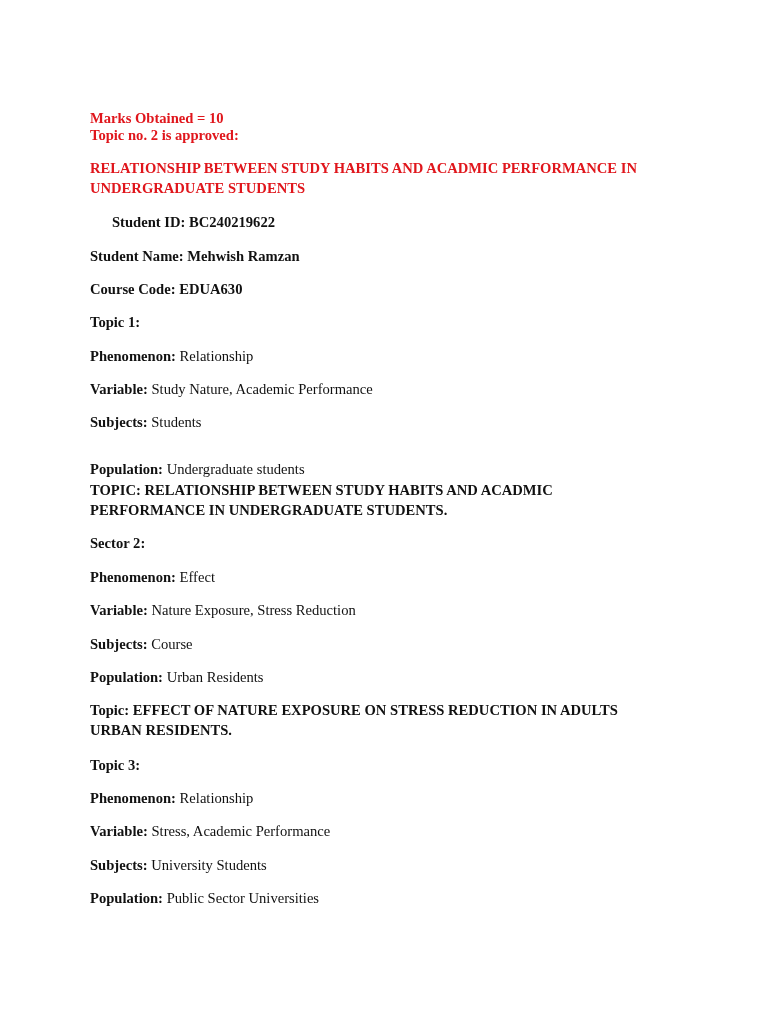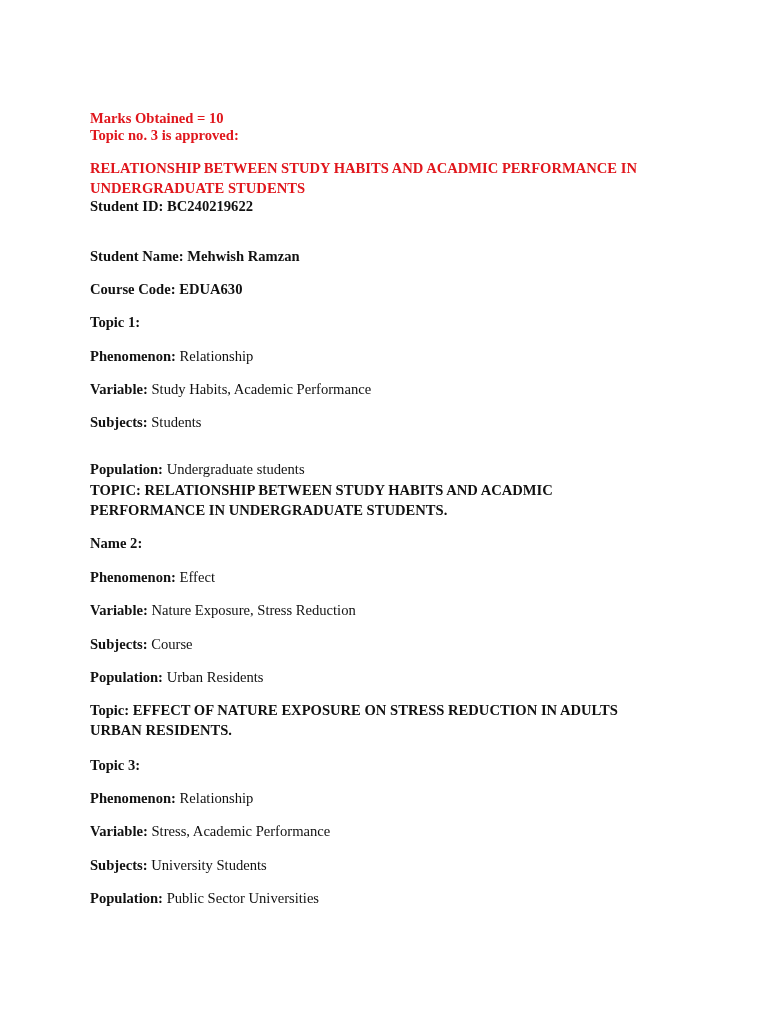--- a/index.html
+++ b/index.html
@@ -38,59 +38,59 @@
     .bold { font-weight: bold; }
     .label { font-weight: bold; }
     .value { font-weight: normal; }
   </style>
 </head>
 <body>
 
 <div class="page">
 
   <div class="line red" style="top:92px;margin-top:16px;">Marks Obtained = 10</div>
-  <div class="line red" style="top:125px;">Topic no. 3 is approved:</div>
+  <div class="line red" style="top:125px;">Topic no. 2 is approved:</div>
   <div class="block red" style="top:158px; width:585px;">RELATIONSHIP BETWEEN STUDY HABITS AND ACADMIC PERFORMANCE IN UNDERGRADUATE STUDENTS</div>
 
-  <div class="line bold" style="top:196px;">
+  <div class="line bold" style="top:212px;margin-left:22px;">
     <span>Student ID:</span>
     <span>BC240219622</span>
   </div>
   <div class="line bold" style="top:246px;">
     <span>Student Name:</span>
     <span>Mehwish Ramzan</span>
   </div>
   <div class="line bold" style="top:279px;">
     <span>Course Code:</span>
     <span>EDUA630</span>
   </div>
 
   <div class="line bold" style="top:312px;">Topic 1:</div>
   <div class="line" style="top:346px;">
     <span class="label">Phenomenon:</span>
     <span class="value">Relationship</span>
   </div>
   <div class="line" style="top:379px;">
     <span class="label">Variable:</span>
-    <span class="value">Study Habits, Academic Performance</span>
+    <span class="value">Study Nature, Academic Performance</span>
   </div>
   <div class="line" style="top:412px;">
     <span class="label">Subjects:</span>
     <span class="value">Students</span>
   </div>
   <div class="line" style="top:459px;">
     <span class="label">Population:</span>
     <span class="value">Undergraduate students</span>
   </div>
   <div class="block bold" style="top:480px; width:500px;">
     <span>TOPIC:</span>
     <span>RELATIONSHIP BETWEEN STUDY HABITS AND ACADMIC PERFORMANCE IN UNDERGRADUATE STUDENTS.</span>
   </div>
 
-  <div class="line bold" style="top:533px;">Name 2:</div>
+  <div class="line bold" style="top:533px;">Sector 2:</div>
   <div class="line" style="top:567px;">
     <span class="label">Phenomenon:</span>
     <span class="value">Effect</span>
   </div>
   <div class="line" style="top:600px;">
     <span class="label">Variable:</span>
     <span class="value">Nature Exposure, Stress Reduction</span>
   </div>
   <div class="line" style="top:634px;">
     <span class="label">Subjects:</span>

